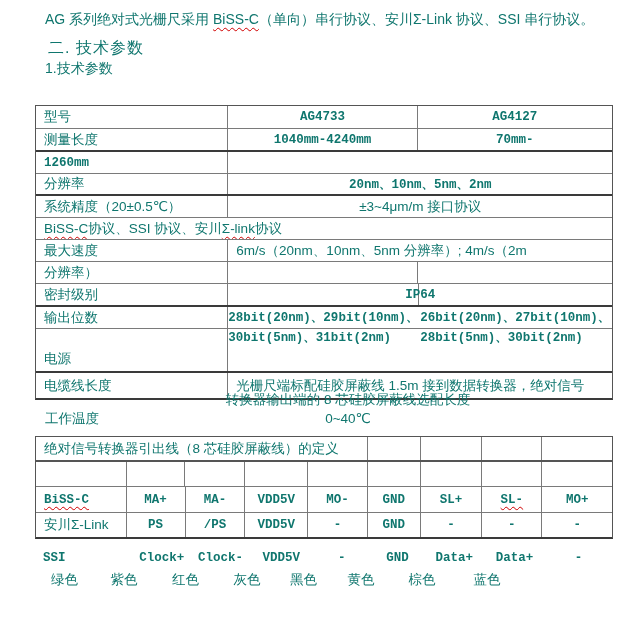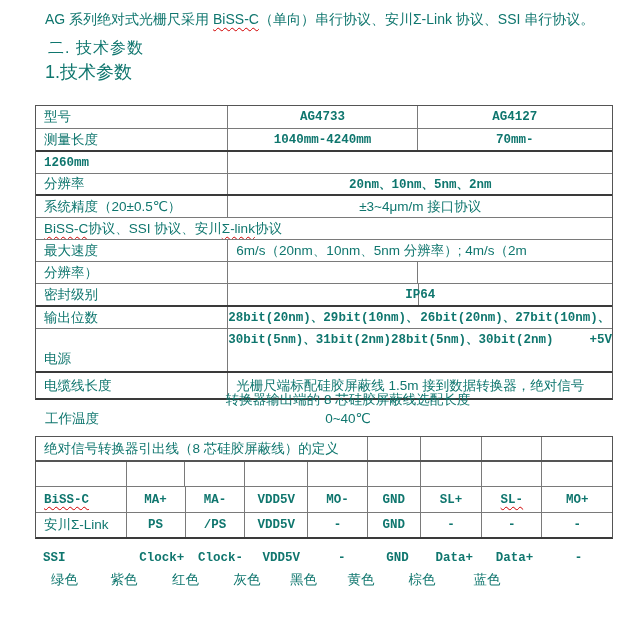--- a/index.html
+++ b/index.html
@@ -8,37 +8,37 @@
     font-family:"Liberation Sans","DejaVu Sans",sans-serif;color:#0f766e;margin-left:23px;
     -webkit-font-smoothing:none;
   }
   .abs{position:absolute;}
   .intro{left:22px;top:9px;width:605px;font-size:14px;line-height:20px;white-space:nowrap;}
   .wavy{
     text-decoration-line:underline;text-decoration-style:wavy;
     text-decoration-color:#d00000;text-decoration-thickness:1px;text-underline-offset:3px;
   }
   .h2{left:25px;top:38px;font-size:16px;letter-spacing:1px;}
-  .h3{left:22px;top:60px;font-size:18px;}
+  .h3{left:22px;top:60px;font-size:14px;}
 
   
   .tbl{border:1px solid #555;box-sizing:border-box;background:#fff;}
   .trow{display:flex;box-sizing:border-box;border-bottom:1px solid #7a7a7a;}
   .trow.thick{border-bottom:2px solid #3a3a3a;}
   .trow.last{border-bottom:none;}
   .tcell{
     box-sizing:border-box;border-right:1px solid #7a7a7a;
     display:flex;align-items:center;overflow:hidden;white-space:nowrap;
     font-size:13.5px;
   }
   .tcell.lastc{border-right:none;}
   .lab{padding-left:8px;justify-content:flex-start;}
   .ctr{justify-content:center;}
   .num{font-weight:600;font-size:12.5px;font-family:Liberation Mono, monospace;}
-  .stack{flex-direction:row;align-items:stretch;justify-content:flex-start;padding:0;gap:36px;}
+  .stack{flex-direction:column;align-items:stretch;justify-content:flex-start;padding:0;gap:36px;}
   .line{display:flex;width:100%;align-items:center;}
   .halves{display:flex;width:100%;}
   .half{width:50%;text-align:left;}
   .vbot{align-items:flex-end;padding-bottom:3px;}
   .relw{position:relative;}
   .cell-divider{position:absolute;left:190px;top:0;bottom:0;width:1px;background:#7a7a7a;}
   .ip{position:relative;z-index:1;width:100%;text-align:center;}
 
   
   #table1{left:12px;top:105px;width:578px;}

